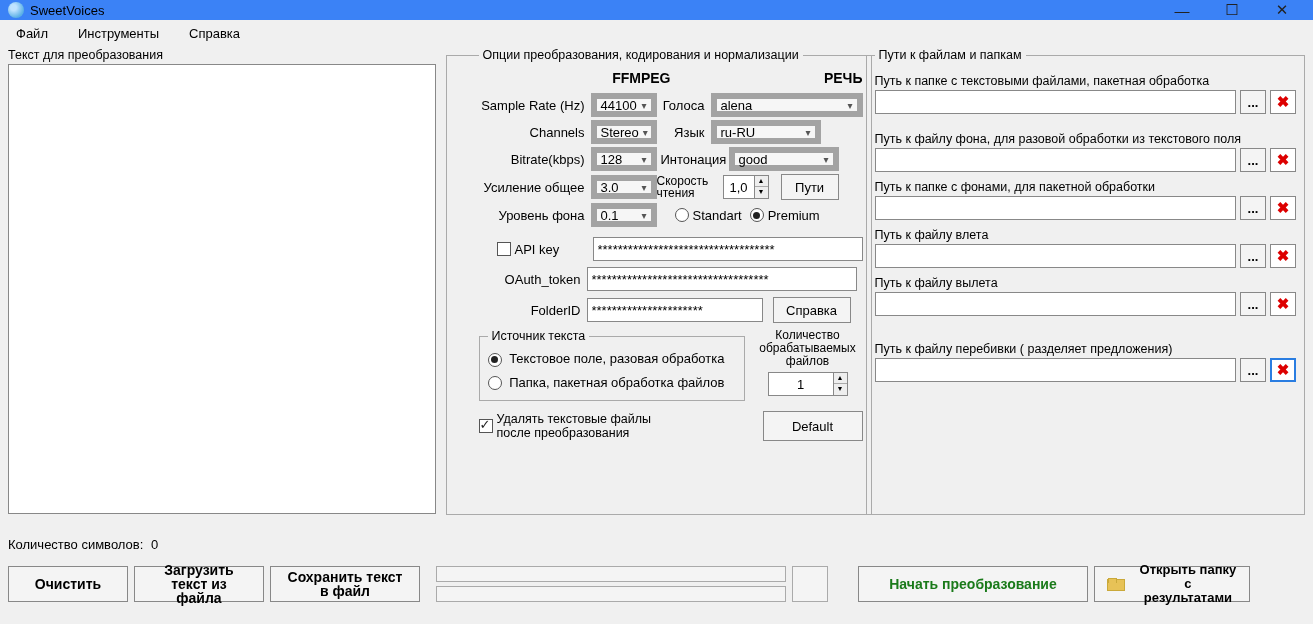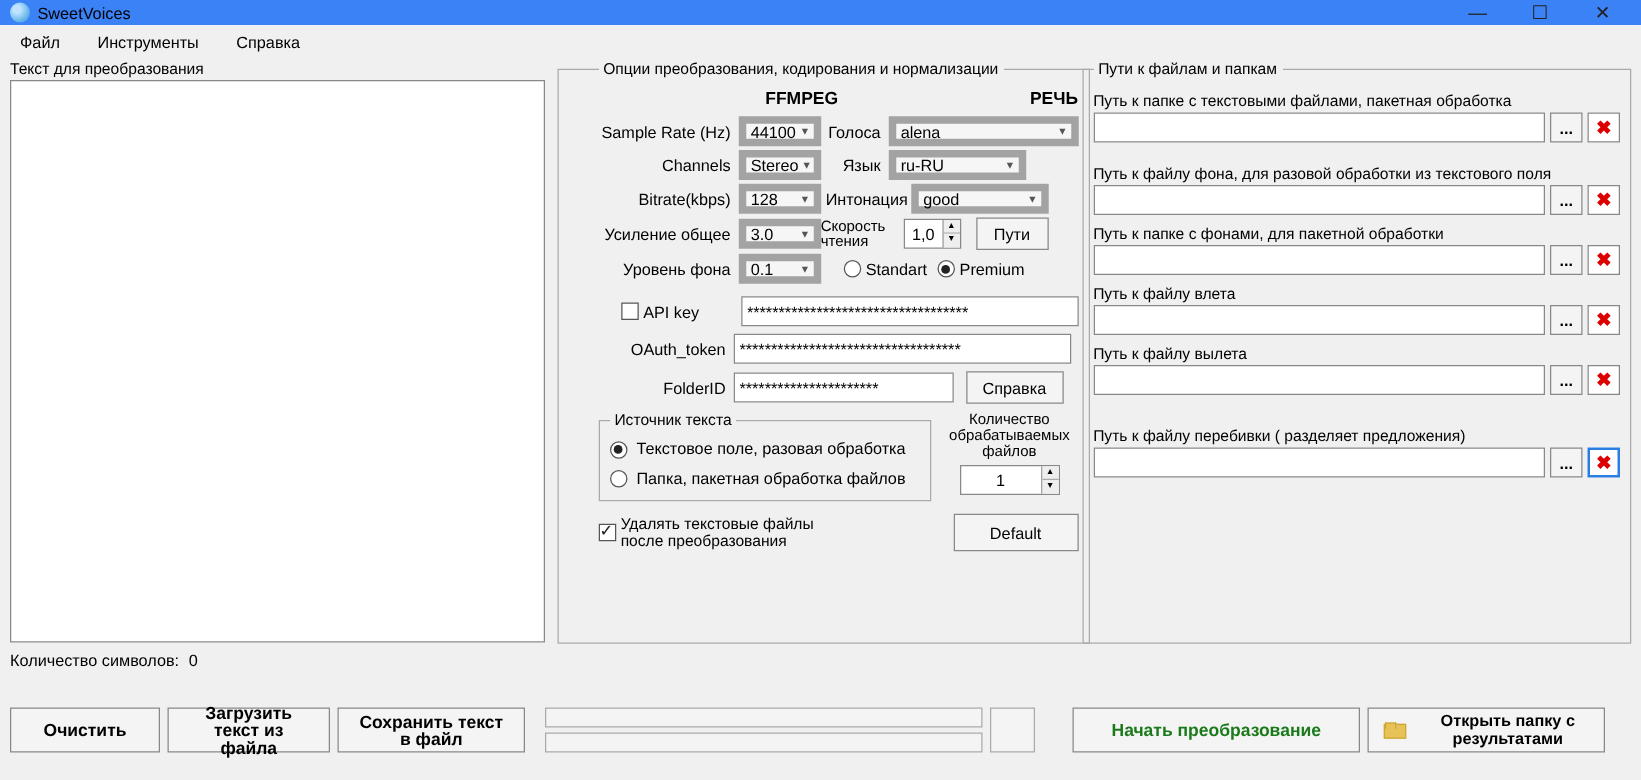--- a/index.html
+++ b/index.html
@@ -72,21 +72,21 @@
   <span>Файл</span>
   <span>Инструменты</span>
   <span>Справка</span>
 </div>
 
 <div class="content">
 
   <div class="col col-left">
     <span class="small-label">Текст для преобразования</span>
     <textarea class="main" style=""></textarea>
-    <div style="margin-top:4px;">
+    <div style="margin-top:20px;">
       <span>Количество символов:</span>
       <span style="margin-left:4px;">0</span>
     </div>
   </div>
 
   <div class="col col-mid">
     <fieldset style="height:467px;padding-left:32px;">
       <legend>Опции преобразования, кодирования и нормализации</legend>
       <div class="hdr-row">
         <div class="hdr-cell" style="width:180px">FFMPEG</div>
@@ -291,17 +291,17 @@
   <span class="wbtn big" style="width:120px">Очистить</span>
   <span class="wbtn big" style="width:130px;line-height:14px;text-align:center">Загрузить текст из файла</span>
   <span class="wbtn big" style="width:150px;line-height:14px;text-align:center">Сохранить текст в файл</span>
   <div style="width:350px;display:flex;flex-direction:column;gap:4px;margin-left:10px">
     <div class="empty-box" style="height:16px"></div>
     <div class="empty-box" style="height:16px"></div>
   </div>
   <div class="empty-box" style="width:36px;height:36px"></div>
   <span style="width:18px"></span>
   <span class="wbtn big green" style="width:230px">Начать преобразование</span>
-  <span class="wbtn big" style="width:190px;gap:24px">
+  <span class="wbtn big" style="width:156px;gap:24px">
     <span class="folder-ico"></span>
     <span style="line-height:14px;text-align:center">Открыть папку с результатами</span>
   </span>
 </div>
 
 </body></html>

